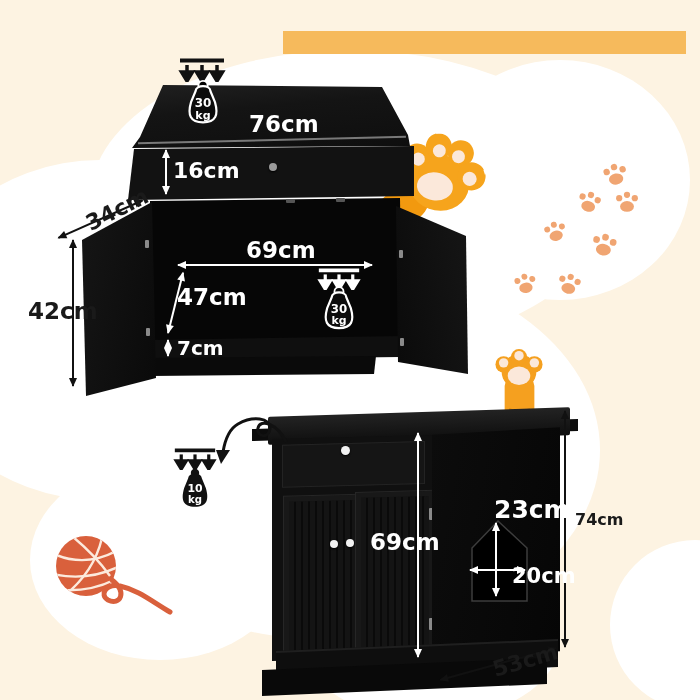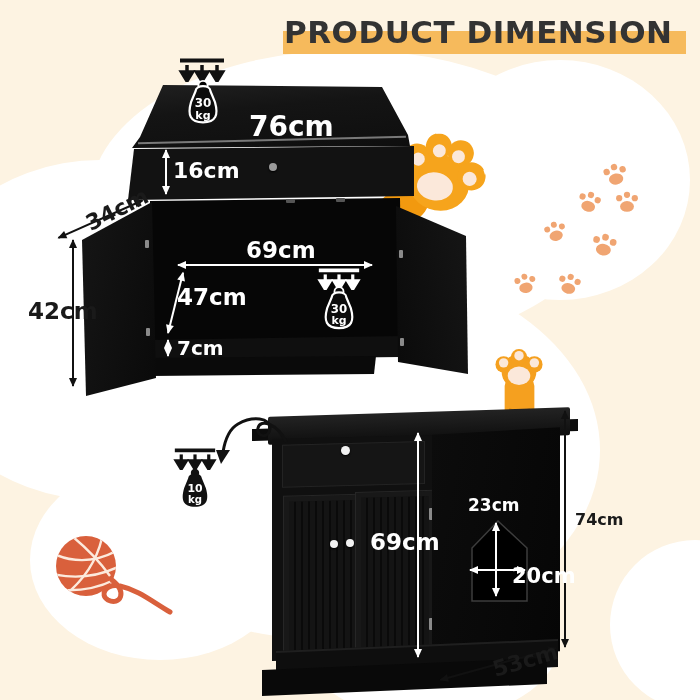--- a/index.html
+++ b/index.html
@@ -44,21 +44,20 @@
 
   <div class="cloud" style="left:-90px;top:160px;width:380px;height:340px;"></div>
   <div class="cloud" style="left:90px;top:50px;width:520px;height:300px;"></div>
   <div class="cloud" style="left:60px;top:260px;width:540px;height:380px;"></div>
   <div class="cloud" style="left:430px;top:60px;width:260px;height:240px;"></div>
   <div class="cloud" style="left:610px;top:540px;width:170px;height:170px;"></div>
   <div class="cloud" style="left:30px;top:460px;width:260px;height:200px;"></div>
   <div class="cloud" style="left:300px;top:560px;width:260px;height:160px;"></div>
 
   <div class="title-bar"></div>
-  <div class="title-text">PRODUCT DIMENSION</div>
 
   <svg class="shape" style="left:388px;top:124px;width:100px;height:108px;transform:rotate(20deg);" viewBox="0 0 100 108">
     <ellipse cx="26" cy="94" rx="28" ry="18" transform="rotate(-42 26 94)" fill="#f2990f"></ellipse>
     <path d="M22 74 Q30 80 38 78" stroke="#e08c12" stroke-width="3" fill="none"></path>
     <ellipse cx="52" cy="58" rx="31" ry="28" fill="#f6a41c"></ellipse>
     <circle cx="23" cy="41" r="13" fill="#f6a41c"></circle>
     <circle cx="40" cy="24" r="13" fill="#f6a41c"></circle>
     <circle cx="63" cy="23" r="13" fill="#f6a41c"></circle>
     <circle cx="81" cy="41" r="14" fill="#f6a41c"></circle>
     <polygon points="13,30 7,20 19,24" fill="#fff"></polygon>
@@ -140,21 +139,21 @@
     <text x="22" y="42" font-size="12" fill="#fff" text-anchor="middle">kg</text>
   </svg>
 
   <div class="arr w" style="left:167px;top:150px;width:44px;transform:rotate(90deg);"></div>
   <div class="arr w" style="left:178px;top:264px;width:194px;"></div>
   <div class="arr w" style="left:184px;top:273px;width:62px;transform:rotate(104deg);"></div>
   <div class="arr w" style="left:169px;top:340px;width:16px;transform:rotate(90deg);"></div>
   <div class="arr k" style="left:74px;top:240px;width:146px;transform:rotate(90deg);"></div>
   <div class="arr k" style="left:58px;top:237px;width:92px;transform:rotate(-24deg);"></div>
 
-  <div class="lbl w" style="left:249px;top:113px;font-size:28px;">76cm</div>
+  <div class="lbl w" style="left:249px;top:113px;font-size:23px;">76cm</div>
   <div class="lbl w" style="left:173px;top:160px;font-size:22px;">16cm</div>
   <div class="lbl k" style="left:84px;top:199px;font-size:22px;transform:rotate(-27deg);">34cm</div>
   <div class="lbl k" style="left:28px;top:300px;font-size:23px;">42cm</div>
   <div class="lbl w" style="left:246px;top:239px;font-size:23px;">69cm</div>
   <div class="lbl w" style="left:177px;top:286px;font-size:23px;">47cm</div>
   <div class="lbl w" style="left:177px;top:338px;font-size:20px;text-align:right;">7cm</div>
 
   <svg class="shape" style="left:602px;top:162px;width:27px;height:27px;transform:rotate(-10deg);" viewBox="0 0 30 30">
       <g fill="#f0a572">
         <ellipse cx="15" cy="19" rx="8" ry="6.2"></ellipse>
@@ -274,21 +273,21 @@
     <text x="22" y="42" font-size="12" fill="#fff" text-anchor="middle">kg</text>
   </svg>
 
   <div class="arr w" style="left:419px;top:433px;width:224px;transform:rotate(90deg);"></div>
   <div class="arr w" style="left:497px;top:523px;width:73px;transform:rotate(90deg);"></div>
   <div class="arr w" style="left:470px;top:569px;width:55px;"></div>
   <div class="arr k" style="left:566px;top:411px;width:236px;transform:rotate(90deg);"></div>
   <div class="arr k" style="left:440px;top:679px;width:120px;transform:rotate(-15.5deg);"></div>
 
   <div class="lbl w" style="left:370px;top:531px;font-size:23px;">69cm</div>
-  <div class="lbl w" style="left:468px;top:497px;font-size:17px;">23cm</div>
+  <div class="lbl w" style="left:494px;top:497px;font-size:25px;">23cm</div>
   <div class="lbl w" style="left:512px;top:566px;font-size:21px;">20cm</div>
   <div class="lbl k" style="left:575px;top:512px;font-size:16px;">74cm</div>
   <div class="lbl k" style="left:492px;top:650px;font-size:22px;transform:rotate(-16deg);">53cm</div>
 
   <svg class="shape" style="left:44px;top:528px;width:135px;height:100px;" viewBox="0 0 135 100">
     <defs>
         <clipPath id="yb">
           <circle cx="42" cy="38" r="30"></circle>
         </clipPath>
       </defs>

